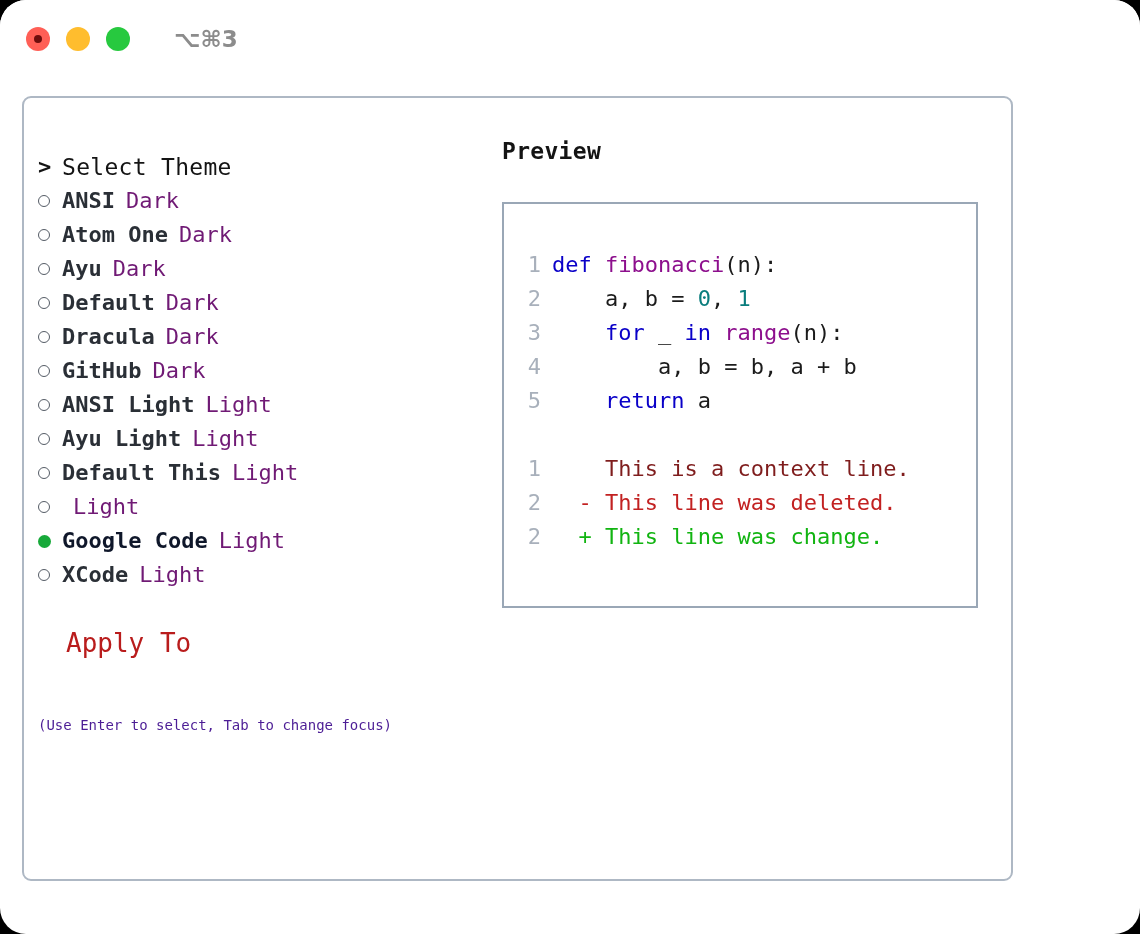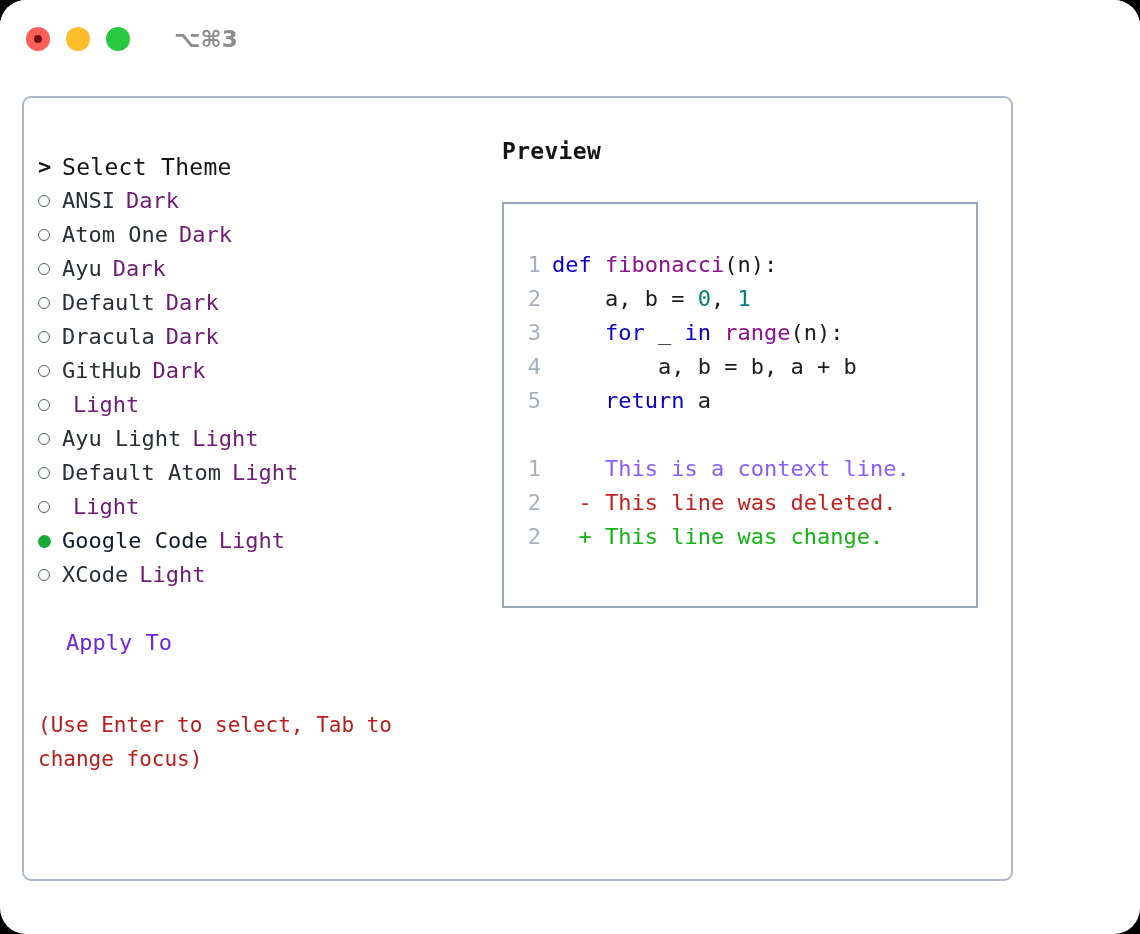--- a/index.html
+++ b/index.html
@@ -115,39 +115,39 @@
     color: #141414;
   }
 
   .hdr-label {
     font-size: 23px;
     font-weight: 400;
     color: #141414;
     letter-spacing: 0.3px;
   }
 
-  .item-name   { color: #2a2f36; }
+  .item-name   { color: #2a2f36; font-weight: bold; }
   .item-name.sel { color: #0f172a; }
   .item-tag    { color: #701a75; margin-left: 11px; }
 
   .spacer-row { height: 34px; }
 
   .plain-label {
-    font-size: 22px;
-    color: #6d28d9;
+    font-size: 26px;
+    color: #b91c1c;
     padding-left: 28px;
   }
 
   #hint {
     position: absolute;
     left: 14px; top: 610px;
     width: 410px;
-    font-size: 21px;
+    font-size: 14px;
     line-height: 34px;
-    color: #b91c1c;
+    color: #4c1d95;
   }
 
   
   #right-col {
     position: absolute;
     left: 478px; top: 40px;
     width: 500px;
   }
   #preview-title {
     font-size: 23px;
@@ -180,21 +180,21 @@
     color: #a8b0bb;
     padding-right: 11px;
   }
   .codetext { color: #1b1b1b; }
 
   .tok-kw   { color: #0a00c8; }
   .tok-fn   { color: #8d0f8d; }
   .tok-num  { color: #0a7d7d; }
   .tok-pl   { color: #1b1b1b; }
 
-  .diff-ctx { color: #8b5cf6; }
+  .diff-ctx { color: #7f1d1d; }
   .diff-del { color: #c22121; }
   .diff-add { color: #11b411; }
 
   .blank-line { height: 34px; }
 </style>
 </head>
 <body>
 
 <div id="window">
 
@@ -256,34 +256,35 @@
             <span class="bullet">
               <span class="ring"></span>
             </span>
             <span class="item-name">GitHub</span>
             <span class="item-tag">Dark</span>
           </div>
           <div class="row">
             <span class="bullet">
               <span class="ring"></span>
             </span>
+            <span class="item-name">ANSI Light</span>
             <span class="item-tag">Light</span>
           </div>
           <div class="row">
             <span class="bullet">
               <span class="ring"></span>
             </span>
             <span class="item-name">Ayu Light</span>
             <span class="item-tag">Light</span>
           </div>
           <div class="row">
             <span class="bullet">
               <span class="ring"></span>
             </span>
-            <span class="item-name">Default Atom</span>
+            <span class="item-name">Default This</span>
             <span class="item-tag">Light</span>
           </div>
           <div class="row">
             <span class="bullet">
               <span class="ring"></span>
             </span>
             <span class="item-tag">Light</span>
           </div>
           <div class="row">
             <span class="bullet">

